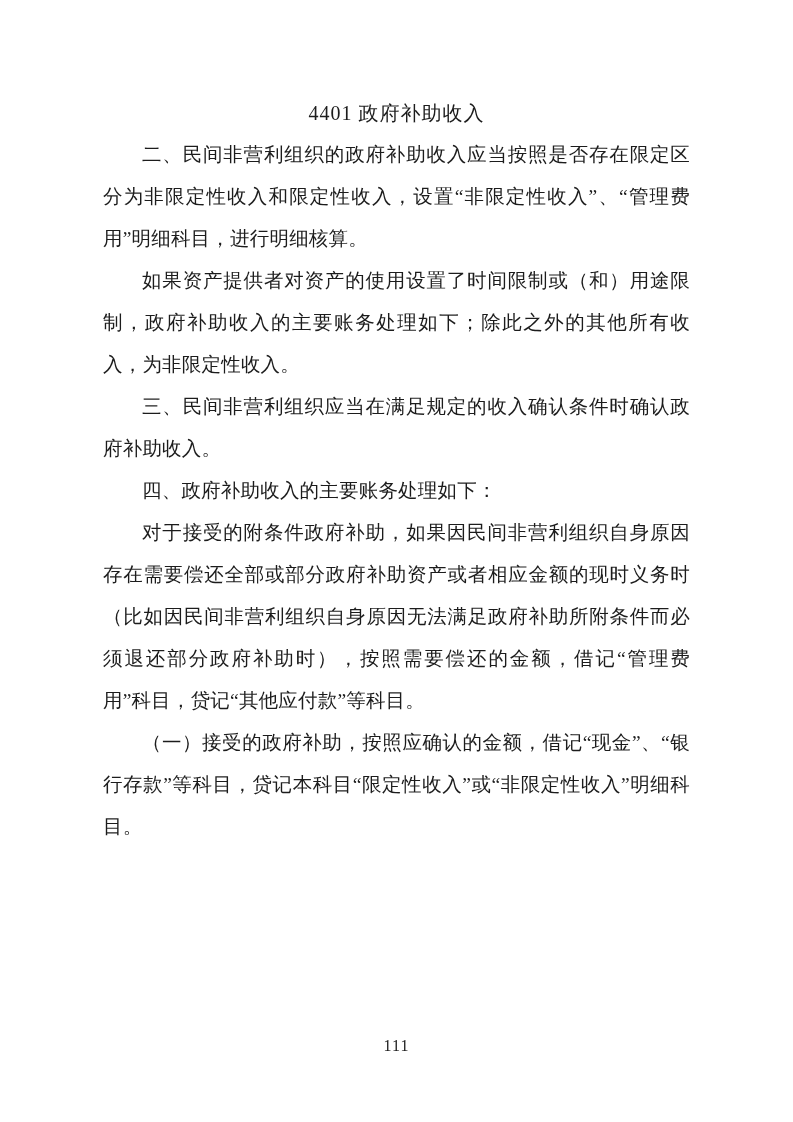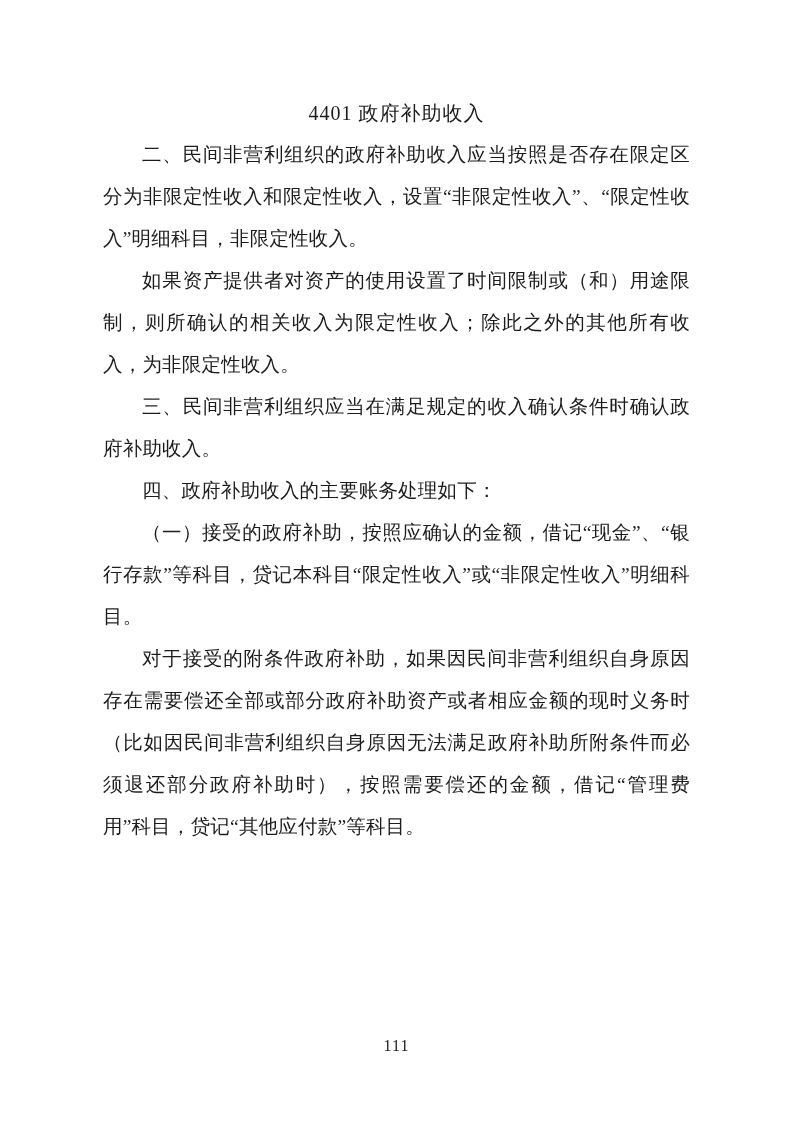--- a/index.html
+++ b/index.html
@@ -50,21 +50,21 @@
     line-height: 24px;
     letter-spacing: 1px;
   }
 </style>
 </head>
 <body>
 
 <div class="page">
   <div class="content">
     <h1 class="doc-title">4401 政府补助收入</h1>
-    <p class="para">二、民间非营利组织的政府补助收入应当按照是否存在限定区分为非限定性收入和限定性收入，设置“非限定性收入”、“限定性收入”明细科目，非限定性收入。</p>
-    <p class="para">如果资产提供者对资产的使用设置了时间限制或（和）用途限制，则所确认的相关收入为限定性收入；除此之外的其他所有收入，为非限定性收入。</p>
+    <p class="para">二、民间非营利组织的政府补助收入应当按照是否存在限定区分为非限定性收入和限定性收入，设置“非限定性收入”、“管理费用”明细科目，进行明细核算。</p>
+    <p class="para">如果资产提供者对资产的使用设置了时间限制或（和）用途限制，政府补助收入的主要账务处理如下；除此之外的其他所有收入，为非限定性收入。</p>
     <p class="para">三、民间非营利组织应当在满足规定的收入确认条件时确认政府补助收入。</p>
     <p class="para">四、政府补助收入的主要账务处理如下：</p>
+    <p class="para">对于接受的附条件政府补助，如果因民间非营利组织自身原因存在需要偿还全部或部分政府补助资产或者相应金额的现时义务时（比如因民间非营利组织自身原因无法满足政府补助所附条件而必须退还部分政府补助时），按照需要偿还的金额，借记“管理费用”科目，贷记“其他应付款”等科目。</p>
     <p class="para">（一）接受的政府补助，按照应确认的金额，借记“现金”、“银行存款”等科目，贷记本科目“限定性收入”或“非限定性收入”明细科目。</p>
-    <p class="para">对于接受的附条件政府补助，如果因民间非营利组织自身原因存在需要偿还全部或部分政府补助资产或者相应金额的现时义务时（比如因民间非营利组织自身原因无法满足政府补助所附条件而必须退还部分政府补助时），按照需要偿还的金额，借记“管理费用”科目，贷记“其他应付款”等科目。</p>
   </div>
   <div class="page-number">111</div>
 </div>
 
 </body></html>

